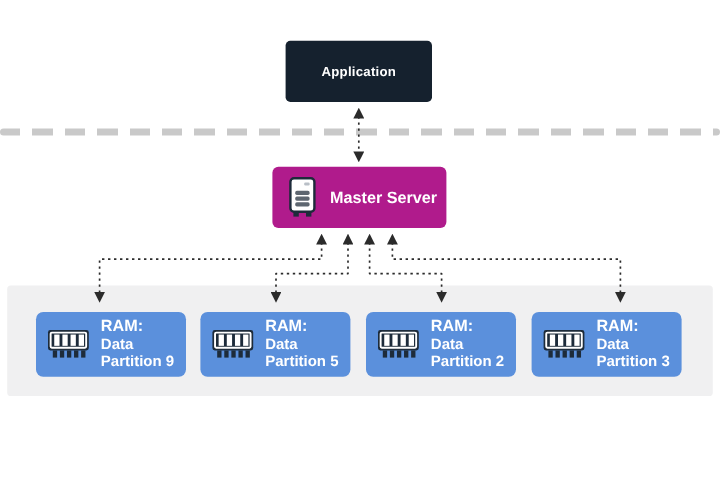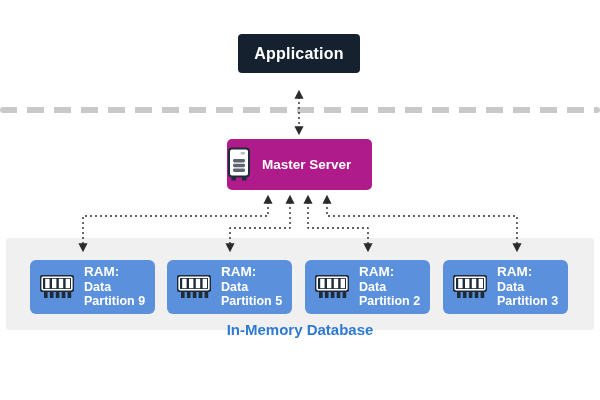--- a/index.html
+++ b/index.html
@@ -2,34 +2,34 @@
 <html style="--application_bg: #15212e; --master_bg: #b01b8c; --partition_bg: #5b90dc; --panel_bg: #f0f0f1; --database_label: #2e79d3; --separator: #c9c9c9; --connector: #2b2b2b; --text_on_dark: #ffffff;"><head>
 <meta charset="utf-8">
 <style>
   html,body{margin:0;padding:0;background:#ffffff;}
   .canvas{
     position:relative;width:600px;height:400px;background:#ffffff;overflow:hidden;
     font-family:"Liberation Sans","DejaVu Sans",sans-serif;
   }
   .node{position:absolute;box-sizing:border-box;display:flex;align-items:center;justify-content:center;}
   .app-box{
-    left:238px;top:34px;width:122px;height:39px;
+    left:238px;top:34px;width:122px;height:51px;
     background:var(--application_bg,#15212e);border-radius:4px;
-    color:var(--text_on_dark,#fff);font-size:16px;font-weight:700;letter-spacing:.2px;
+    color:var(--text_on_dark,#fff);font-size:11px;font-weight:700;letter-spacing:.2px;
   }
   .separator{
     position:absolute;left:0;top:107px;width:600px;height:6px;
     background:repeating-linear-gradient(to right,var(--separator,#c9c9c9) 0 17px,transparent 17px 27px);
     border-radius:3px;z-index:1;
   }
   .master-box{
     left:227px;top:139px;width:145px;height:51px;
     background:var(--master_bg,#b01b8c);border-radius:5px;
     color:var(--text_on_dark,#fff);font-size:13.5px;font-weight:700;
-    justify-content:flex-start;gap:11px;z-index:3;
+    justify-content:flex-start;padding-left:13px;gap:11px;z-index:3;
   }
   .panel{
     position:absolute;left:6px;top:238px;width:588px;height:92px;
     background:var(--panel_bg,#f0f0f1);border-radius:3px;z-index:0;
   }
   .ram-box{
     position:absolute;top:22px;width:125px;height:54px;
     background:var(--partition_bg,#5b90dc);border-radius:6px;
     color:var(--text_on_dark,#fff);display:flex;align-items:center;
     padding-left:9px;box-sizing:border-box;gap:9px;z-index:3;
@@ -181,16 +181,15 @@
             </g>
         </svg>
       </span>
       <span class="txt">
         <span class="ram-title">RAM:</span>
         <span class="ram-line">Data</span>
         <span class="ram-line">Partition 3</span>
       </span>
     </div>
 
-    <div class="db-label">In-Memory Database</div>
   </div>
 
 </div>
 
 </body></html>

